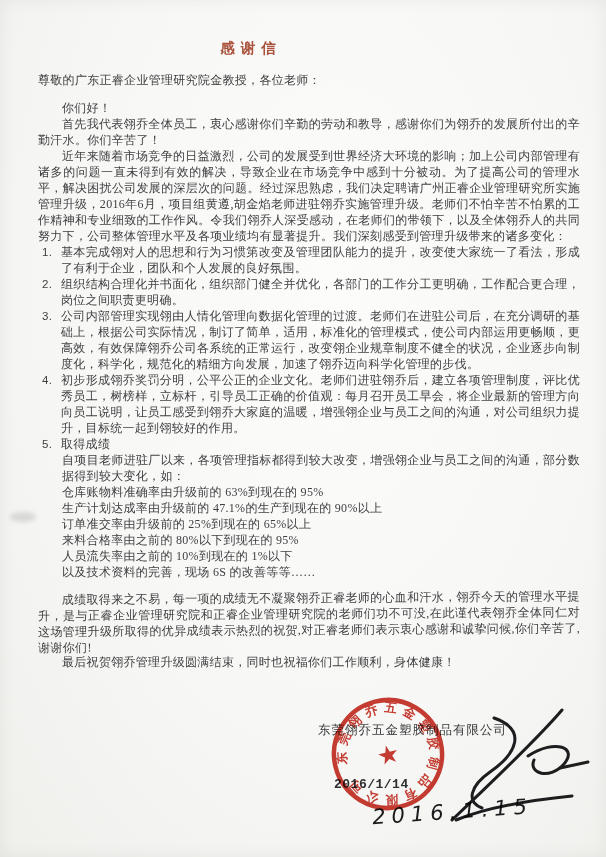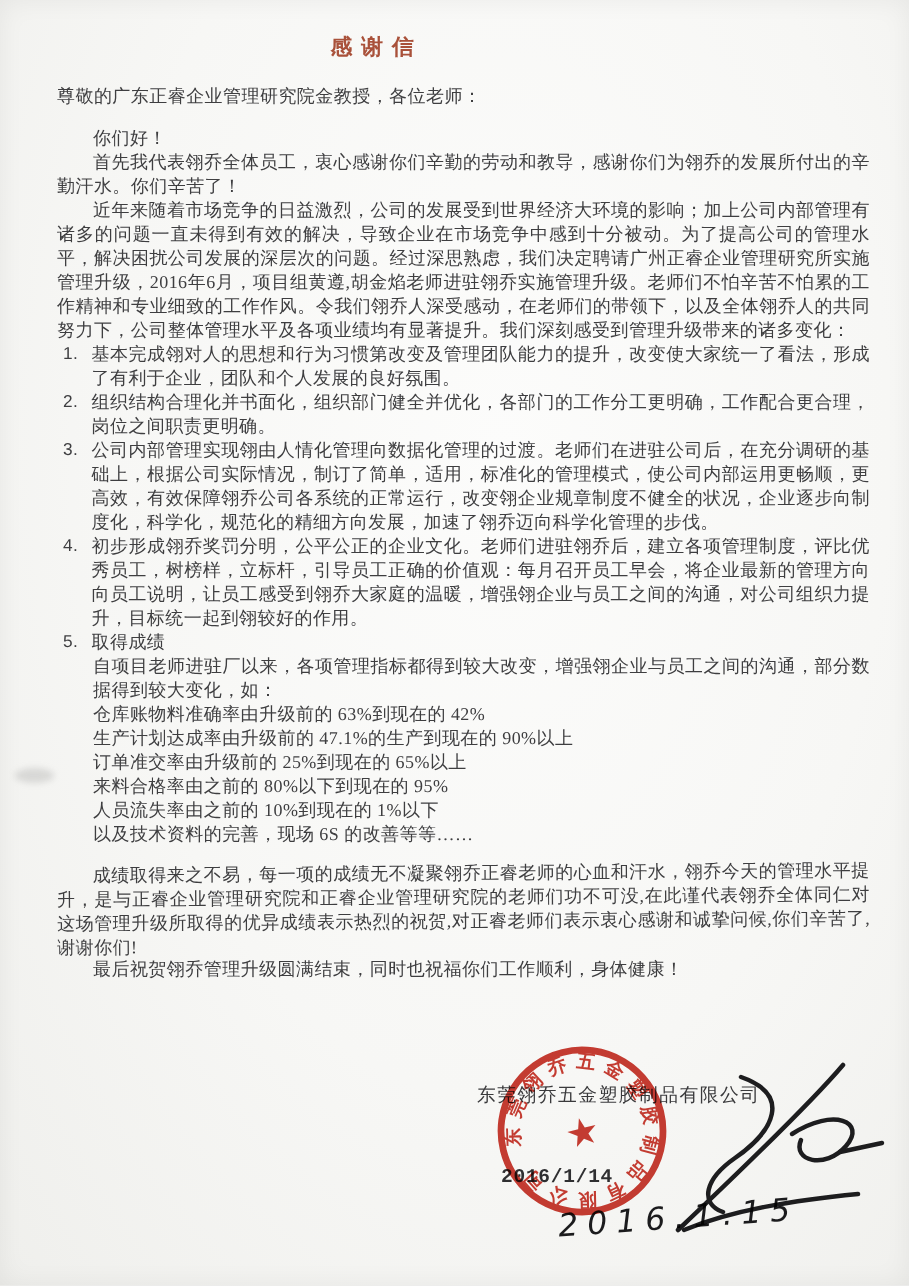--- a/index.html
+++ b/index.html
@@ -9,21 +9,21 @@
     background:#e9e9e7;
   }
   .page{
     position:relative;width:606px;height:857px;
     background:
       radial-gradient(ellipse at 55% 35%, #fcfcfb 0%, #f7f7f5 55%, #efefec 100%);
     box-shadow:inset 0 0 18px rgba(0,0,0,0.06);
     color:#3e3e40;
   }
   .content{
-    position:absolute;left:38px;top:24px;width:542px;
+    position:absolute;left:38px;top:40px;width:542px;
     font-size:12px;line-height:16px;letter-spacing:0.3px;
     text-align:justify;
   }
   .title{
     text-align:center;position:relative;left:-58px;
     font-size:14.5px;letter-spacing:6px;font-weight:bold;
     color:#a9513a;margin-bottom:16px;
   }
   .salutation{margin-bottom:12px;}
   .indent{text-indent:2em;}
@@ -95,21 +95,21 @@
         <span class="itext">初步形成翎乔奖罚分明，公平公正的企业文化。老师们进驻翎乔后，建立各项管理制度，评比优秀员工，树榜样，立标杆，引导员工正确的价值观：每月召开员工早会，将企业最新的管理方向向员工说明，让员工感受到翎乔大家庭的温暖，增强翎企业与员工之间的沟通，对公司组织力提升，目标统一起到翎较好的作用。</span>
       </div>
       <div class="item">
         <span class="num">5.</span>
         <span class="itext">取得成绩</span>
       </div>
     </div>
 
     <div class="stats">
       <div>自项目老师进驻厂以来，各项管理指标都得到较大改变，增强翎企业与员工之间的沟通，部分数据得到较大变化，如：</div>
-      <div class="stat-line">仓库账物料准确率由升级前的 63%到现在的 42%</div>
+      <div class="stat-line">仓库账物料准确率由升级前的 63%到现在的 95%</div>
       <div class="stat-line">生产计划达成率由升级前的 47.1%的生产到现在的 90%以上</div>
       <div class="stat-line">订单准交率由升级前的 25%到现在的 65%以上</div>
       <div class="stat-line">来料合格率由之前的 80%以下到现在的 95%</div>
       <div class="stat-line">人员流失率由之前的 10%到现在的 1%以下</div>
       <div class="stat-line">以及技术资料的完善，现场 6S 的改善等等……</div>
     </div>
 
     <div class="indent para-closing">成绩取得来之不易，每一项的成绩无不凝聚翎乔正睿老师的心血和汗水，翎乔今天的管理水平提升，是与正睿企业管理研究院和正睿企业管理研究院的老师们功不可没,在此谨代表翎乔全体同仁对这场管理升级所取得的优异成绩表示热烈的祝贺,对正睿老师们表示衷心感谢和诚挚问候,你们辛苦了,谢谢你们!</div>
     <div class="indent para-final">最后祝贺翎乔管理升级圆满结束，同时也祝福你们工作顺利，身体健康！</div>
   </div>

